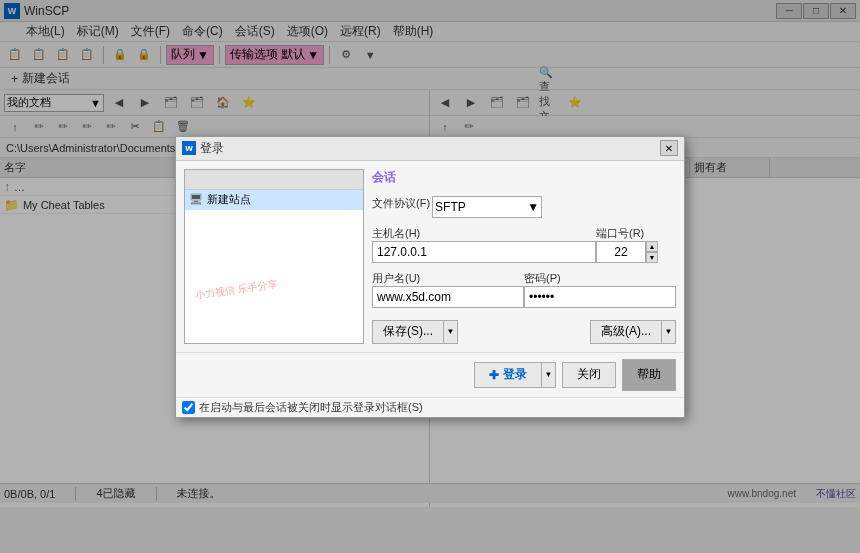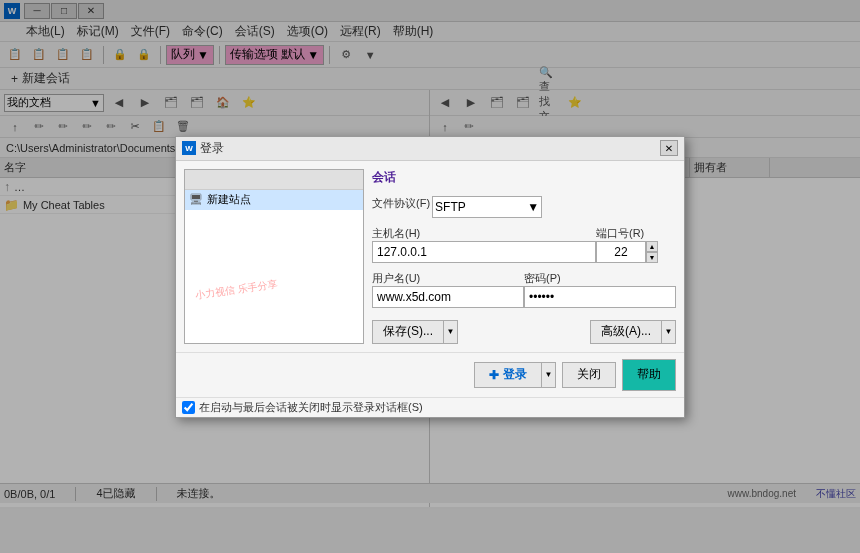--- a/index.html
+++ b/index.html
@@ -382,21 +382,21 @@
     
     .form-panel {
       flex: 1;
       display: flex;
       flex-direction: column;
       gap: 8px;
     }
 
     .form-section-label {
       font-size: 12px;
-      color: #4c1d95;
+      color: #8b5cf6;
       font-weight: bold;
       margin-bottom: 2px;
     }
 
     .form-group {
       display: flex;
       flex-direction: row;
       gap: 2px;
     }
     .form-label {
@@ -569,21 +569,21 @@
       border: 1px solid #aaa;
       padding: 0 14px;
       font-size: 12px;
       cursor: pointer;
       display: flex;
       align-items: center;
       white-space: nowrap;
     }
     .help-btn {
       height: 26px;
-      background: #14b8a6;
+      background: #a3a3a3;
       border: 1px solid #aaa;
       padding: 15px 14px;
       font-size: 12px;
       cursor: pointer;
       display: flex;
       align-items: center;
       white-space: nowrap;
     }
 
     
@@ -641,20 +641,21 @@
       font-size: 12px;
     }
   </style>
 </head>
 <body>
 
 <div class="title-bar">
   <div class="title-bar-icon">
     <span>W</span>
   </div>
+  <span class="title-bar-text">WinSCP</span>
   <div class="title-bar-controls">
     <div class="title-btn">─</div>
     <div class="title-btn">□</div>
     <div class="title-btn close">✕</div>
   </div>
 </div>
 
 <div class="menu-bar">
   <span class="menu-item">本地(L)</span>
   <span class="menu-item">标记(M)</span>

